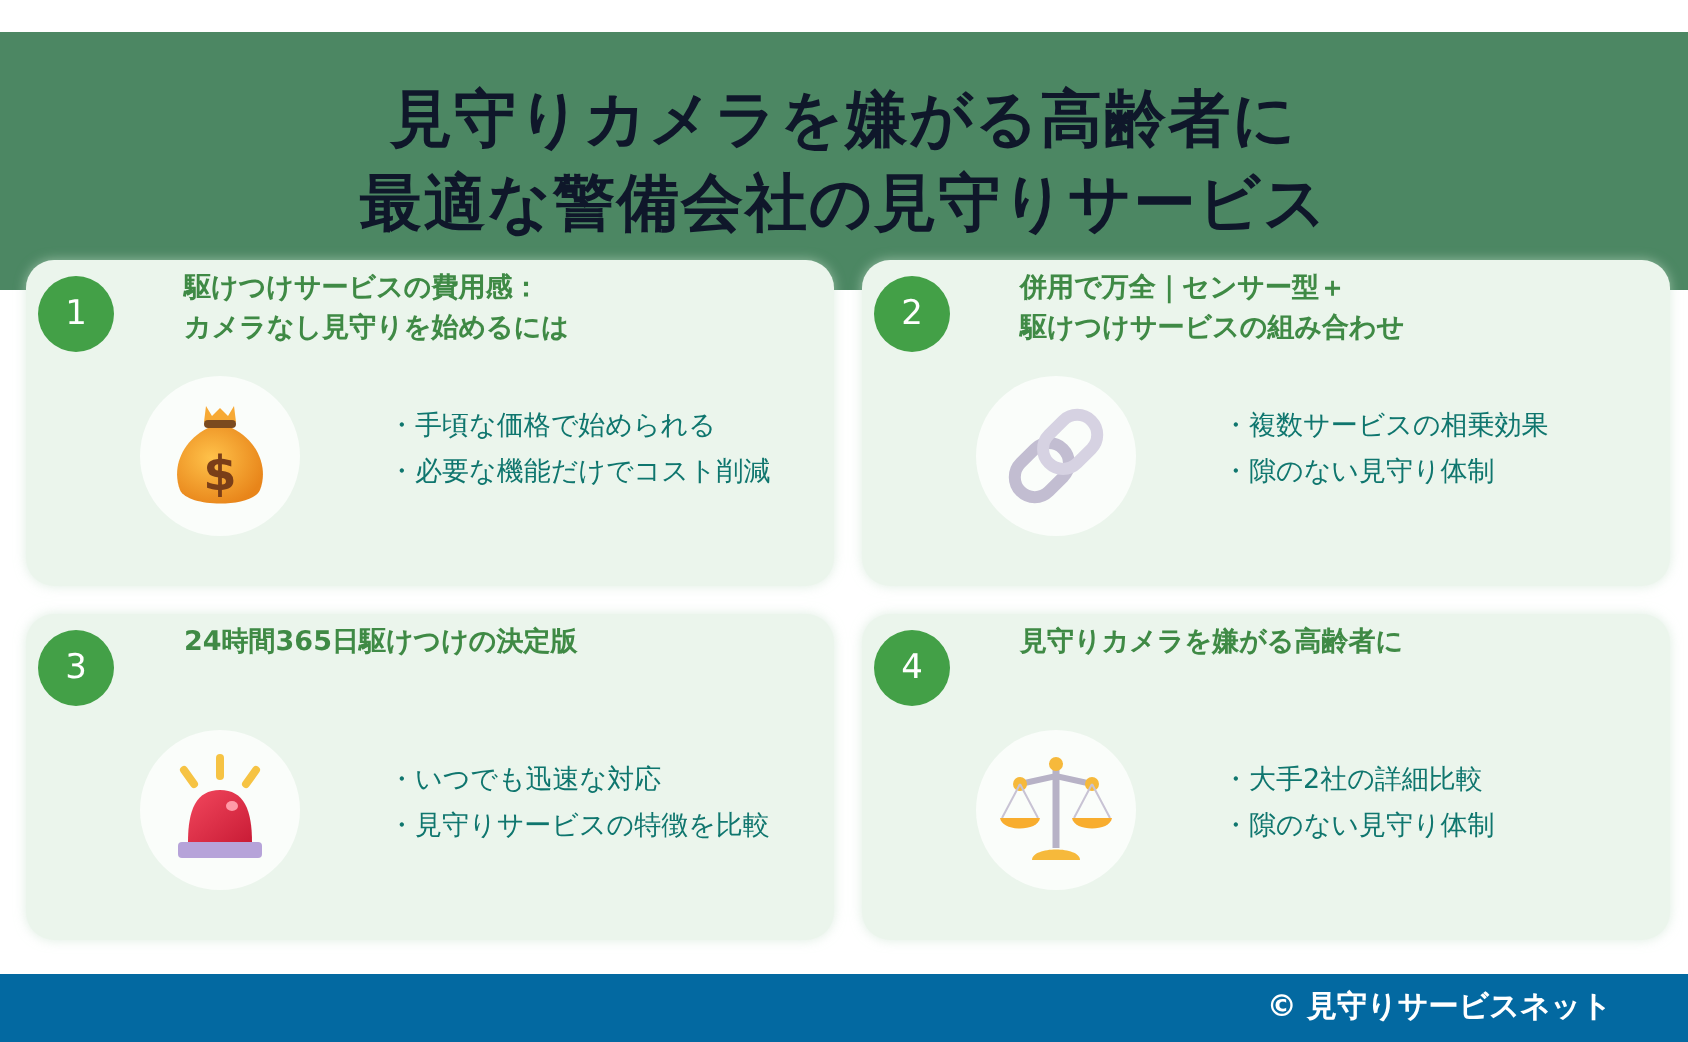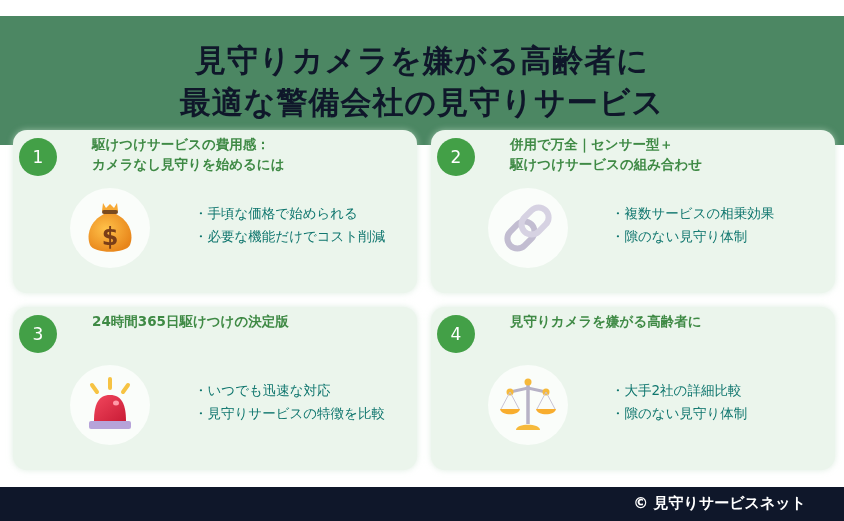--- a/index.html
+++ b/index.html
@@ -37,21 +37,21 @@
     }
     .bullets {
       position: absolute; left: 181px; top: 72px; list-style: none;
       color: #0f766e; font-size: 13.5px; line-height: 23px;
     }
     .bullets li { white-space: nowrap; }
     .bullets li::before { content: "・"; margin-right: 0px; }
 
     .footer {
       position: absolute; left: 0; top: 487px; width: 844px; height: 34px;
-      background: #0f172a; color: #ffffff;
+      background: #0369a1; color: #ffffff;
     }
     .footer .copy {
       position: absolute; right: 38px; top: 7px; font-size: 15px; font-weight: bold; white-space: nowrap;
     }
   </style>
 </head>
 <body>
 
 <div class="header">
   <div class="line">見守りカメラを嫌がる高齢者に</div>

